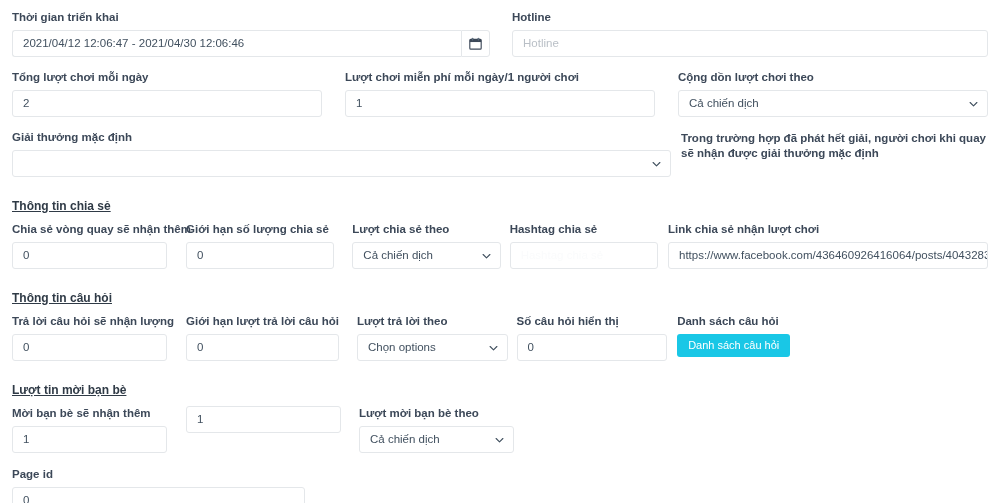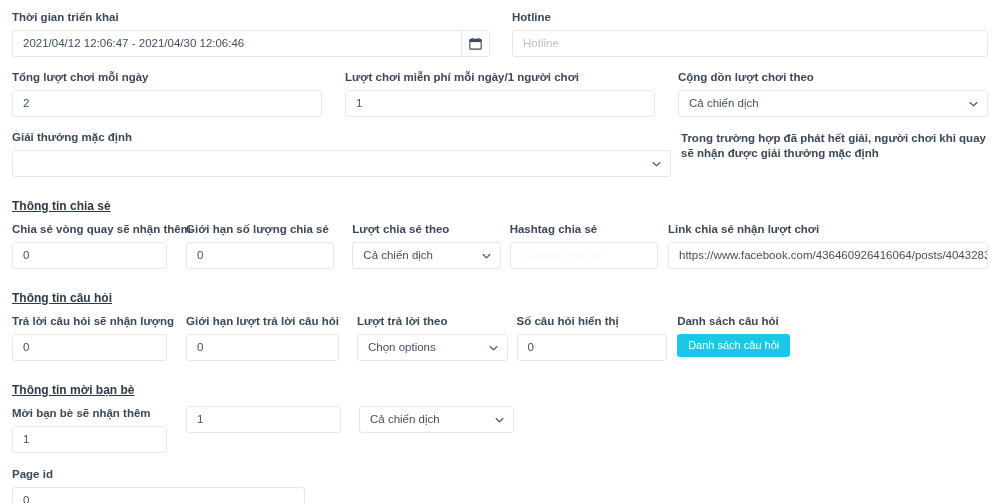--- a/index.html
+++ b/index.html
@@ -250,32 +250,33 @@
       <div class="grp" style="width:320px;">
         <div class="label">Danh sách câu hỏi</div>
         <div>
           <button class="btn-primary">Danh sách câu hỏi</button>
         </div>
       </div>
     </div>
   </div>
 
   <div>
-    <div class="sect-head">Thông tin mời bạn bè</div>
+    <div class="sect-head">Lượt tin mời bạn bè</div>
     <div class="row" style="margin-bottom:14px;">
       <div class="grp" style="width:155px;">
         <div class="label">Mời bạn bè sẽ nhận thêm</div>
         <div class="ctrl">1</div>
       </div>
       <div class="spacer-col" style="width:19px;"></div>
       <div class="grp" style="width:155px;">
         <div class="ctrl">1</div>
       </div>
       <div class="spacer-col" style="width:18px;"></div>
       <div class="grp" style="width:155px;">
+        <div class="label">Lượt mời bạn bè theo</div>
         <div class="ctrl sel">
           <span>Cả chiến dịch</span>
           <span class="chev">
             <svg viewBox="0 0 12 12">
                 <path d="M1.5 4 L6 8.4 L10.5 4" fill="none" stroke="#41505f" stroke-width="1.5" stroke-linecap="round" stroke-linejoin="round"></path>
               </svg>
           </span>
         </div>
       </div>
     </div>

